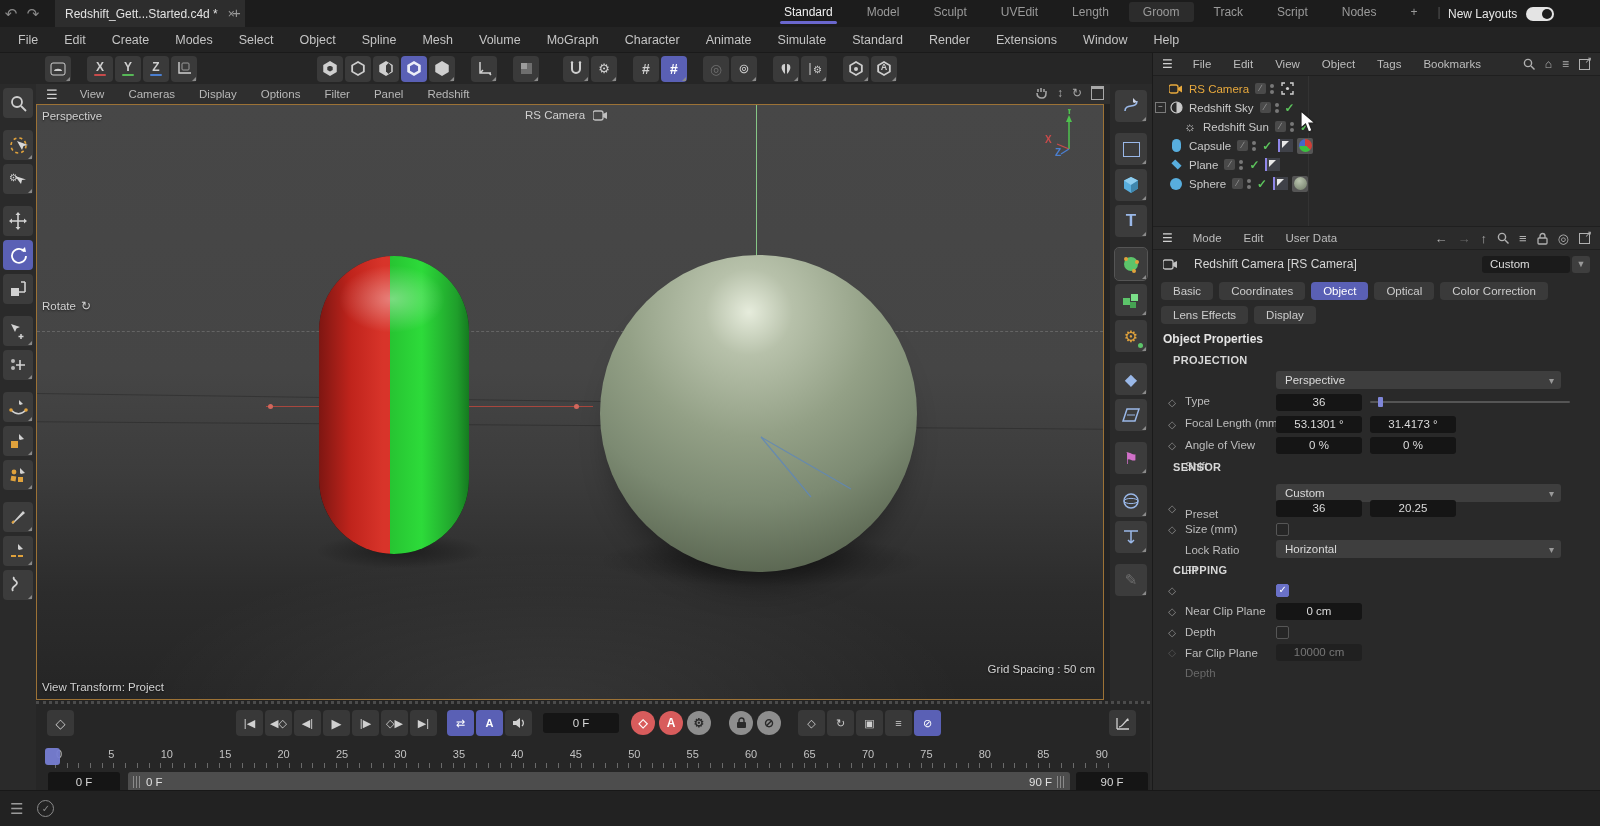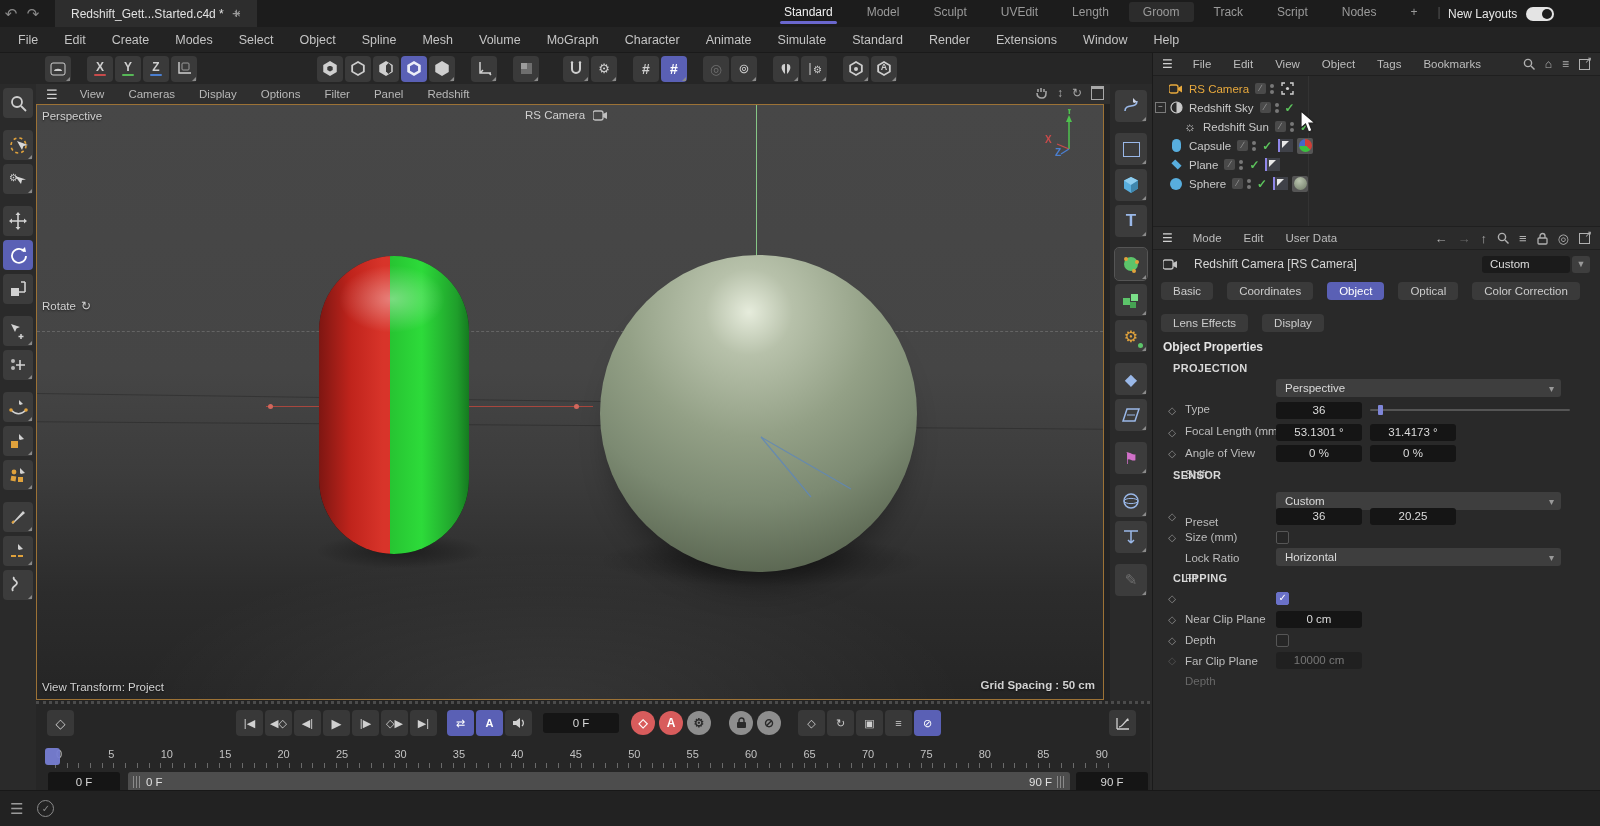--- a/index.html
+++ b/index.html
@@ -5,21 +5,21 @@
   html,body{margin:0;padding:0;background:#0e0e0e;}
   #app{position:relative;width:1600px;height:826px;overflow:hidden;background:#232323;
        font-family:"Liberation Sans",sans-serif;color:#c8c8c8;font-size:12px;}
   .abs{position:absolute;}
   .row{display:flex;align-items:center;}
 
   
   #titlebar{left:0;top:0;width:1600px;height:27px;background:#1c1c1c;}
   .histbtn{color:#8a8a8a;font-size:15px;width:22px;text-align:center;cursor:default;}
   #doctab{position:absolute;left:55px;top:0;height:27px;background:#2d2d2d;display:flex;align-items:center;
-          padding:0 16px;gap:10px;color:#e2e2e2;font-size:12px;}
+          padding:0 10px;gap:10px;color:#e2e2e2;font-size:12px;}
   #addtab{position:absolute;left:232px;top:4px;color:#9a9a9a;font-size:15px;}
   .laytab{padding:3px 14px;color:#9a9a9a;font-size:12px;position:relative;}
   .laytab.active{color:#f0f0f0;}
   .laytab.active::after{content:"";position:absolute;left:10px;right:10px;bottom:-2px;height:3px;background:#6a67ce;border-radius:2px;}
   .laytab.hover{background:#2c2c2c;border-radius:3px;}
   #layouts{left:770px;top:2px;gap:6px;}
   #newlayouts{left:1448px;top:0;height:27px;gap:9px;}
   .toggle{width:28px;height:14px;border-radius:8px;background:#e4e4e4;position:relative;}
   .toggle .knob{position:absolute;right:2px;top:2px;width:10px;height:10px;border-radius:50%;background:#1c1c1c;}
   #menubar{left:0;top:27px;width:1600px;height:25px;background:#232323;border-bottom:1px solid #1a1a1a;}
@@ -107,21 +107,21 @@
   .etog{width:11px;height:11px;border-radius:2px;background:#4a4a4a;color:#9a9a9a;font-size:9px;line-height:11px;text-align:center;margin-left:6px;}
   .chk{color:#5cc45c;font-size:12px;font-weight:bold;margin-left:2px;}
   .phong{width:13px;height:13px;background:#3f4148;border-left:2px solid #8f86e8;position:relative;margin-left:6px;}
   .phong::after{content:"";position:absolute;left:2px;top:2px;border-left:7px solid #e8e8e8;border-bottom:7px solid transparent;}
   .texthumb{width:16px;height:16px;border-radius:2px;background:#555;display:flex;align-items:center;justify-content:center;margin-left:4px;}
   .texthumb i{display:block;width:13px;height:13px;border-radius:50%;}
   .treeline{position:absolute;left:155px;top:0;bottom:0;width:1px;background:#333;}
   .exp{width:9px;height:9px;border:1px solid #7a7a7a;color:#bbb;font-size:8px;line-height:7px;text-align:center;background:#2a2a2a;}
 
   
-  .atabrow{display:flex;gap:14px;padding:4px 8px 0 8px;flex-wrap:wrap;}
+  .atabrow{display:flex;gap:6px;padding:4px 8px 0 8px;flex-wrap:wrap;}
   .atab{background:#3a3a3a;border-radius:4px;padding:3px 12px;font-size:11.5px;color:#cccccc;}
   .atab.active{background:#5a60b5;color:#fff;}
   #attrbody{position:relative;}
   .ahead{position:absolute;left:10px;color:#e4e4e4;font-size:12px;font-weight:bold;}
   .ghead{position:absolute;left:20px;color:#d8d8d8;font-size:11px;font-weight:bold;letter-spacing:.3px;}
   .arow{position:absolute;left:0;width:100%;height:20px;display:flex;align-items:center;}
   .keyd{width:14px;margin-left:12px;color:#8e8e8e;font-size:10px;text-align:center;}
   .albl{margin-left:6px;color:#bcbcbc;font-size:11.5px;margin-top:41px;}
   .albl.nokey{margin-left:32px;}
   .actrl{position:absolute;left:123px;display:flex;align-items:center;gap:8px;}
@@ -513,21 +513,21 @@
     <svg id="gizmo" viewBox="0 0 52 48">
       <path d="M36 40V12" stroke="#4ec24e" stroke-width="1.5"></path>
         <path d="M36 6l3 7h-6z" fill="#4ec24e"></path>
       <path d="M36 40l-12-5" stroke="#c84b4b" stroke-width="1.3"></path>
       <path d="M36 40l-8 5" stroke="#4b7fd0" stroke-width="1.3"></path>
       <text x="33" y="5" fill="#4ec24e">Y</text>
       <text x="12" y="34" fill="#c84b4b">X</text>
       <text x="22" y="47" fill="#4b7fd0">Z</text>
     </svg>
     <span class="vlabel" style="left:5px;bottom:6px;">View Transform: Project</span>
-    <span class="vlabel" style="right:8px;bottom:8px;font-weight:bold;">Grid Spacing : 50 cm</span>
+    <span class="vlabel" style="right:8px;bottom:24px;">Grid Spacing : 50 cm</span>
   </div>
 
   <div class="abs" id="rightstrip">
     <div class="rsbtn corner">
       <svg width="18" height="18" viewBox="0 0 18 18">
           <path d="M3 14C3 6 15 12 15 4" fill="none" stroke="#9ab8e8" stroke-width="1.6"></path>
           <path d="M11 1l4 4-3 1-1-1z" fill="#cfd6e8"></path>
         </svg>
     </div>
     <div class="rsgap"></div>

